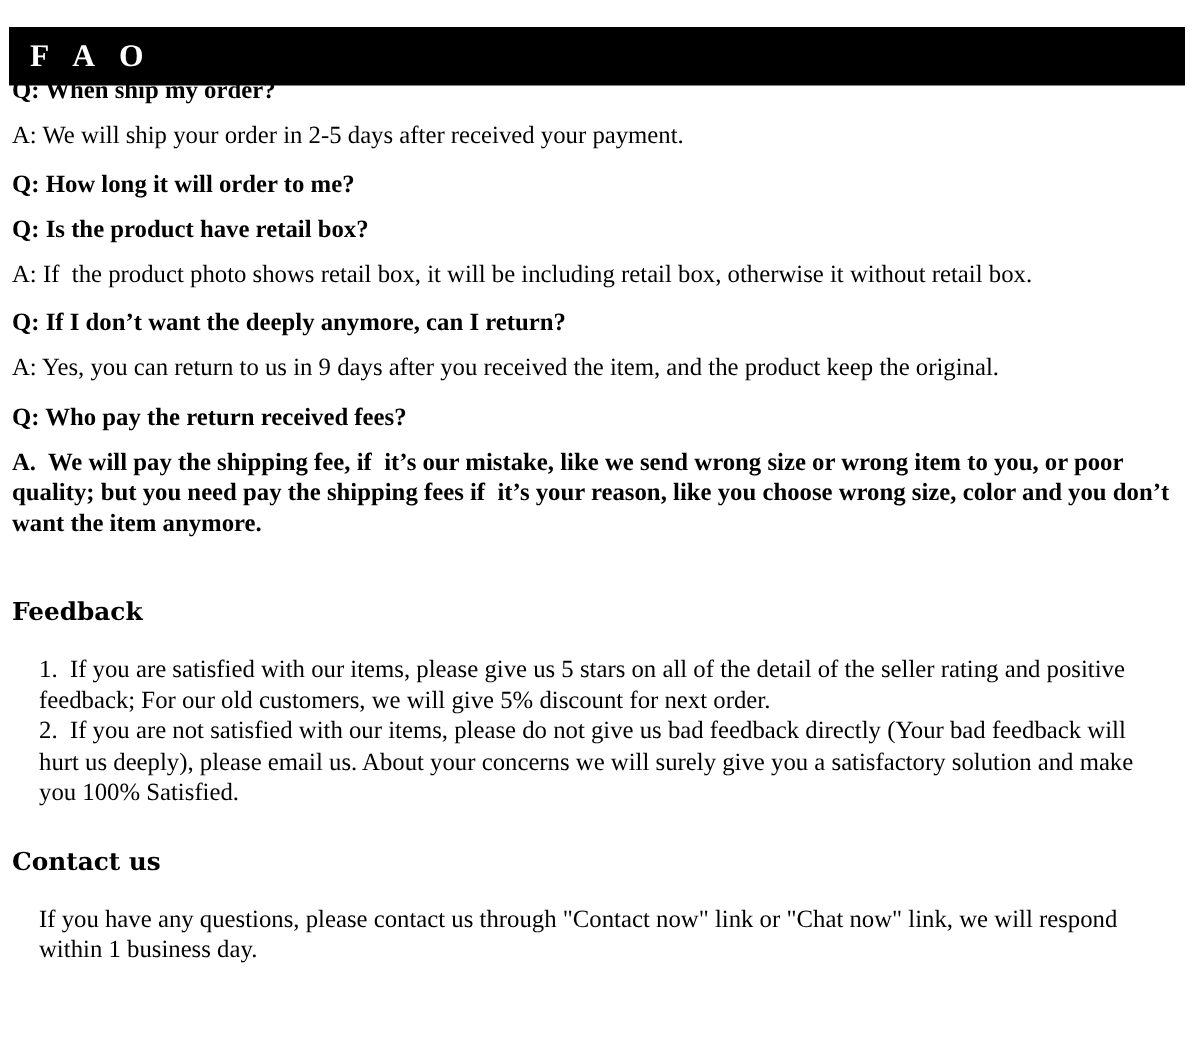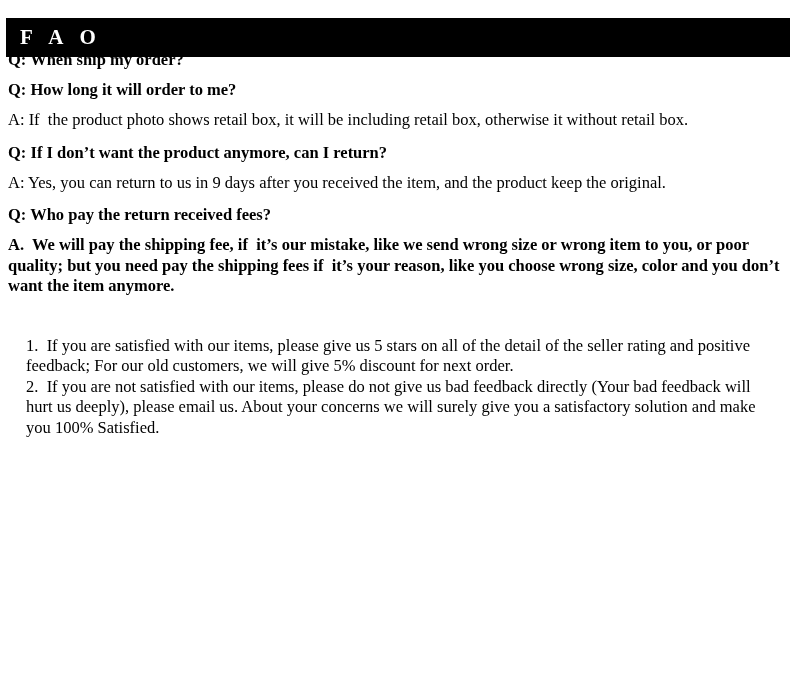--- a/index.html
+++ b/index.html
@@ -108,40 +108,47 @@
 <div class="page">
 
   <div class="banner">
     <div class="banner-title">F A O</div>
   </div>
 
   <div class="content">
 
     <div class="qa-block">
       <p class="q-line">Q: When ship my order?</p>
+      <p class="a-line">A: We will ship your order in 2-5 days after received your payment.</p>
     </div>
 
     <div class="qa-block">
       <p class="q-line">Q: How long it will order to me?</p>
     </div>
 
     <div class="qa-block">
+      <p class="q-line">Q: Is the product have retail box?</p>
       <p class="a-line">A: If  the product photo shows retail box, it will be including retail box, otherwise it without retail box.</p>
     </div>
 
     <div class="qa-block">
-      <p class="q-line">Q: If I don’t want the product anymore, can I return?</p>
+      <p class="q-line">Q: If I don’t want the deeply anymore, can I return?</p>
       <p class="a-line">A: Yes, you can return to us in 9 days after you received the item, and the product keep the original.</p>
     </div>
 
     <div class="qa-block last">
       <p class="q-line">Q: Who pay the return received fees?</p>
       <p class="a-line">A.  We will pay the shipping fee, if  it’s our mistake, like we send wrong size or wrong item to you, or poor quality; but you need pay the shipping fees if  it’s your reason, like you choose wrong size, color and you don’t want the item anymore.</p>
     </div>
 
     <div class="section" id="feedback-section">
+      <p class="section-heading">Feedback</p>
       <p class="section-para">1.  If you are satisfied with our items, please give us 5 stars on all of the detail of the seller rating and positive feedback; For our old customers, we will give 5% discount for next order.
 2.  If you are not satisfied with our items, please do not give us bad feedback directly (Your bad feedback will hurt us deeply), please email us. About your concerns we will surely give you a satisfactory solution and make you 100% Satisfied.</p>
     </div>
 
+    <div class="section" id="contact-section">
+      <p class="section-heading">Contact us</p>
+      <p class="section-para">If you have any questions, please contact us through "Contact now" link or "Chat now" link, we will respond within 1 business day.</p>
+    </div>
 
   </div>
 </div>
 
 </body></html>

